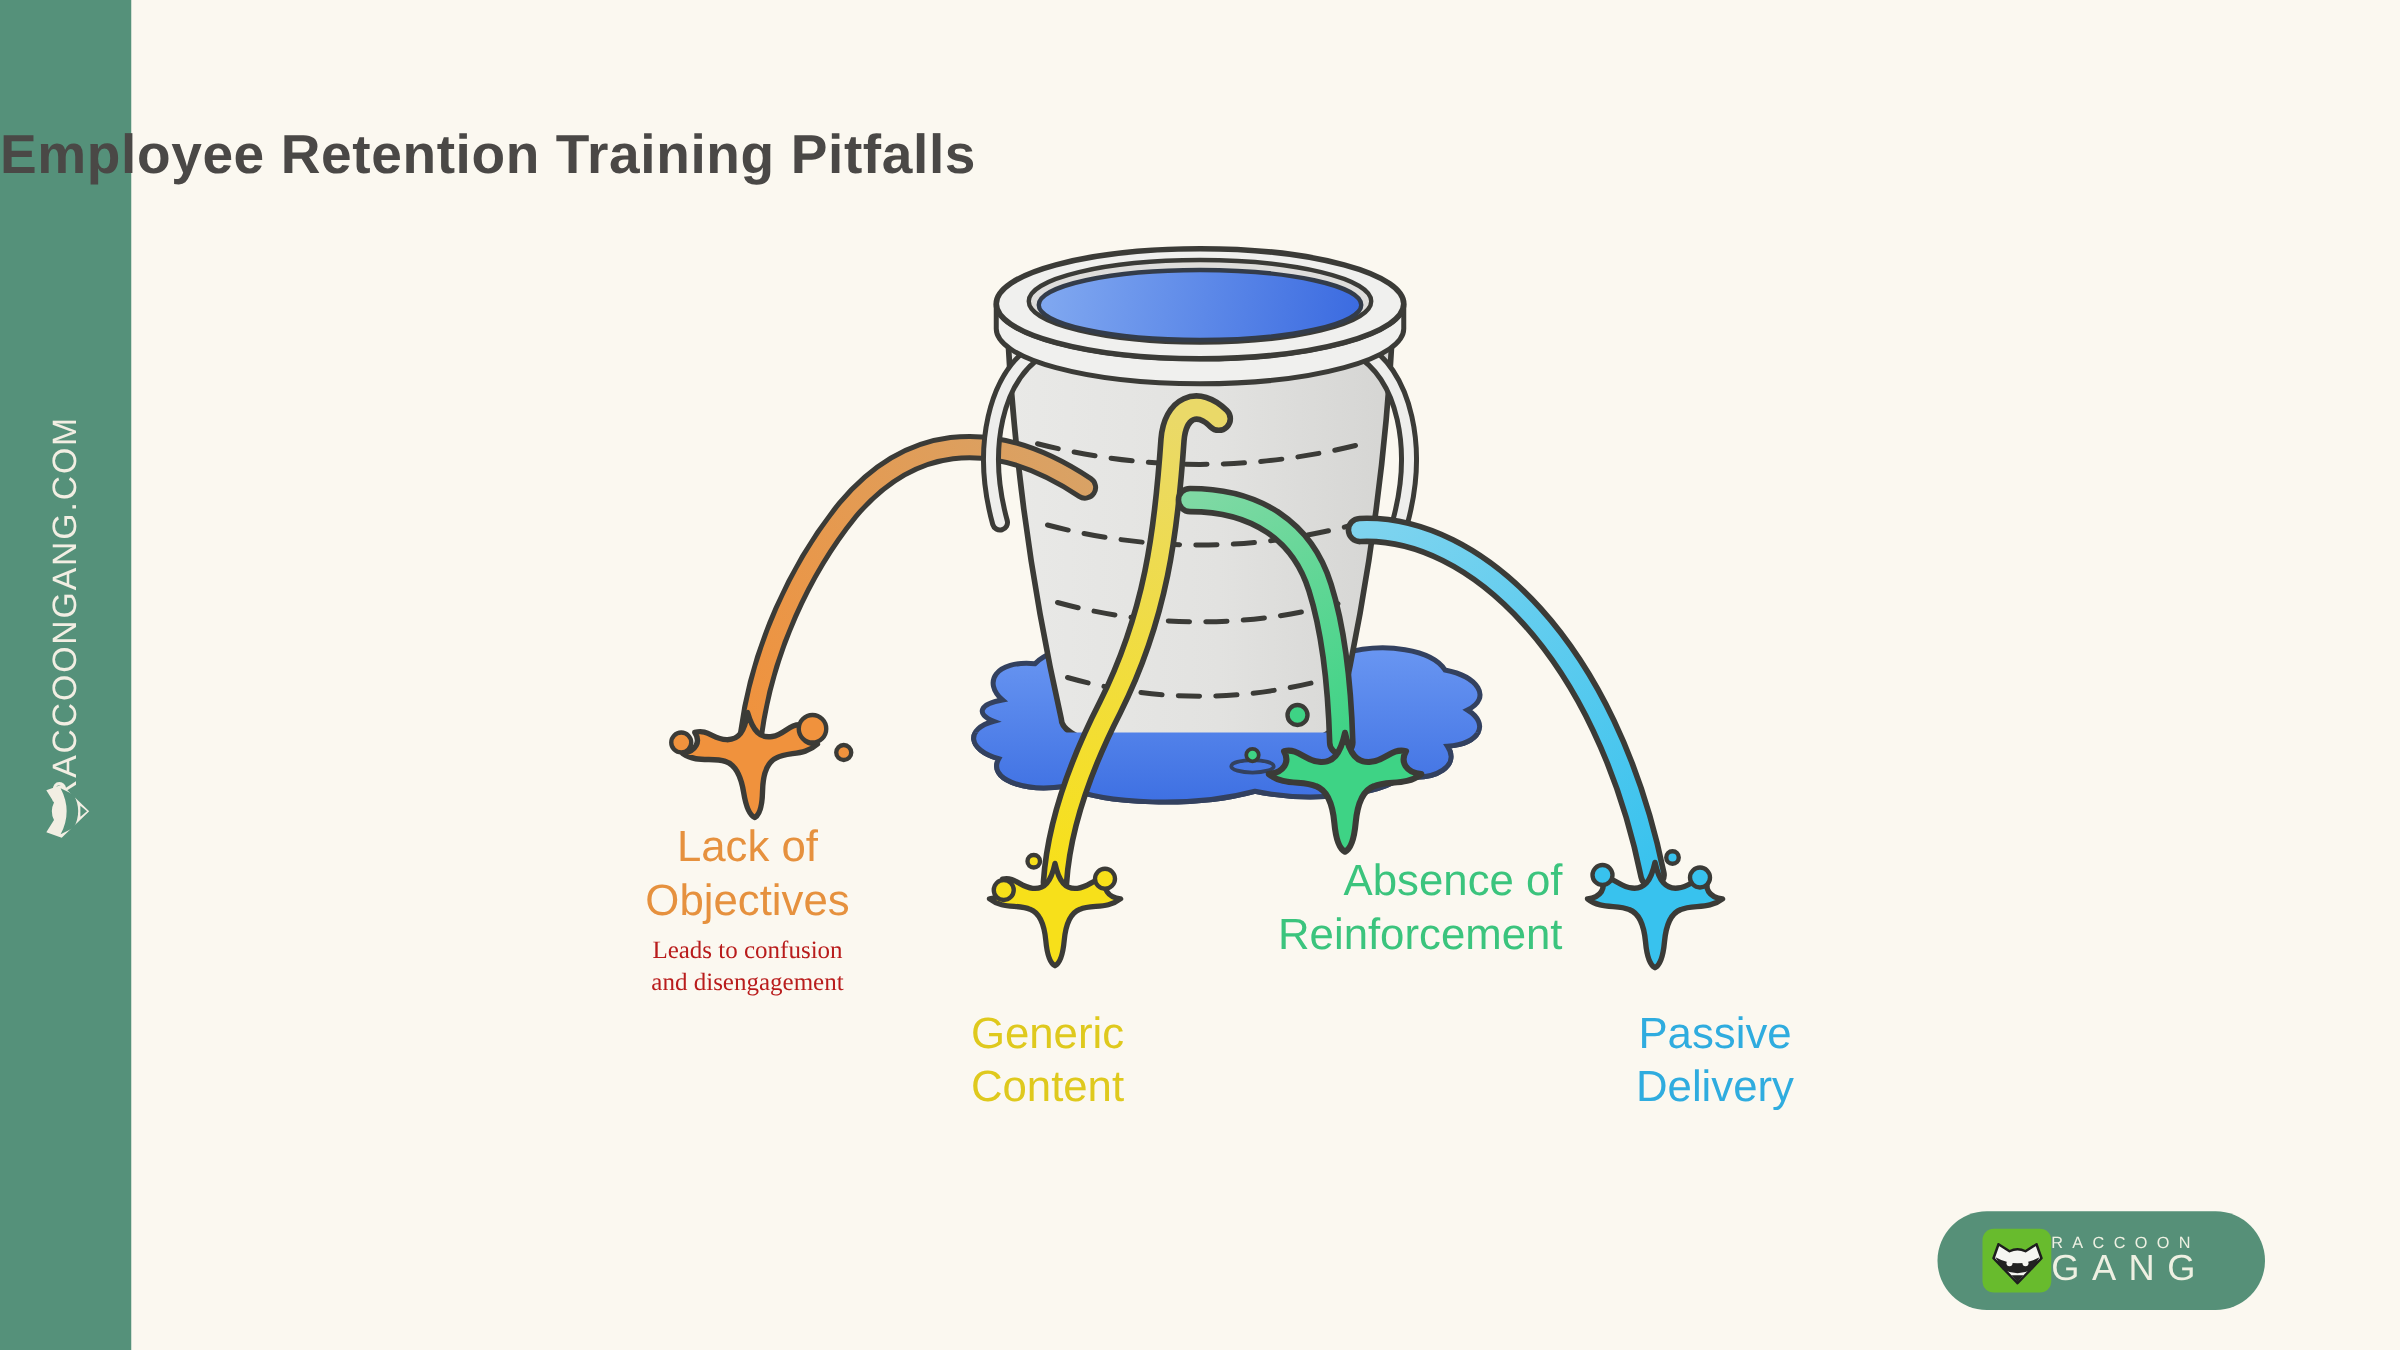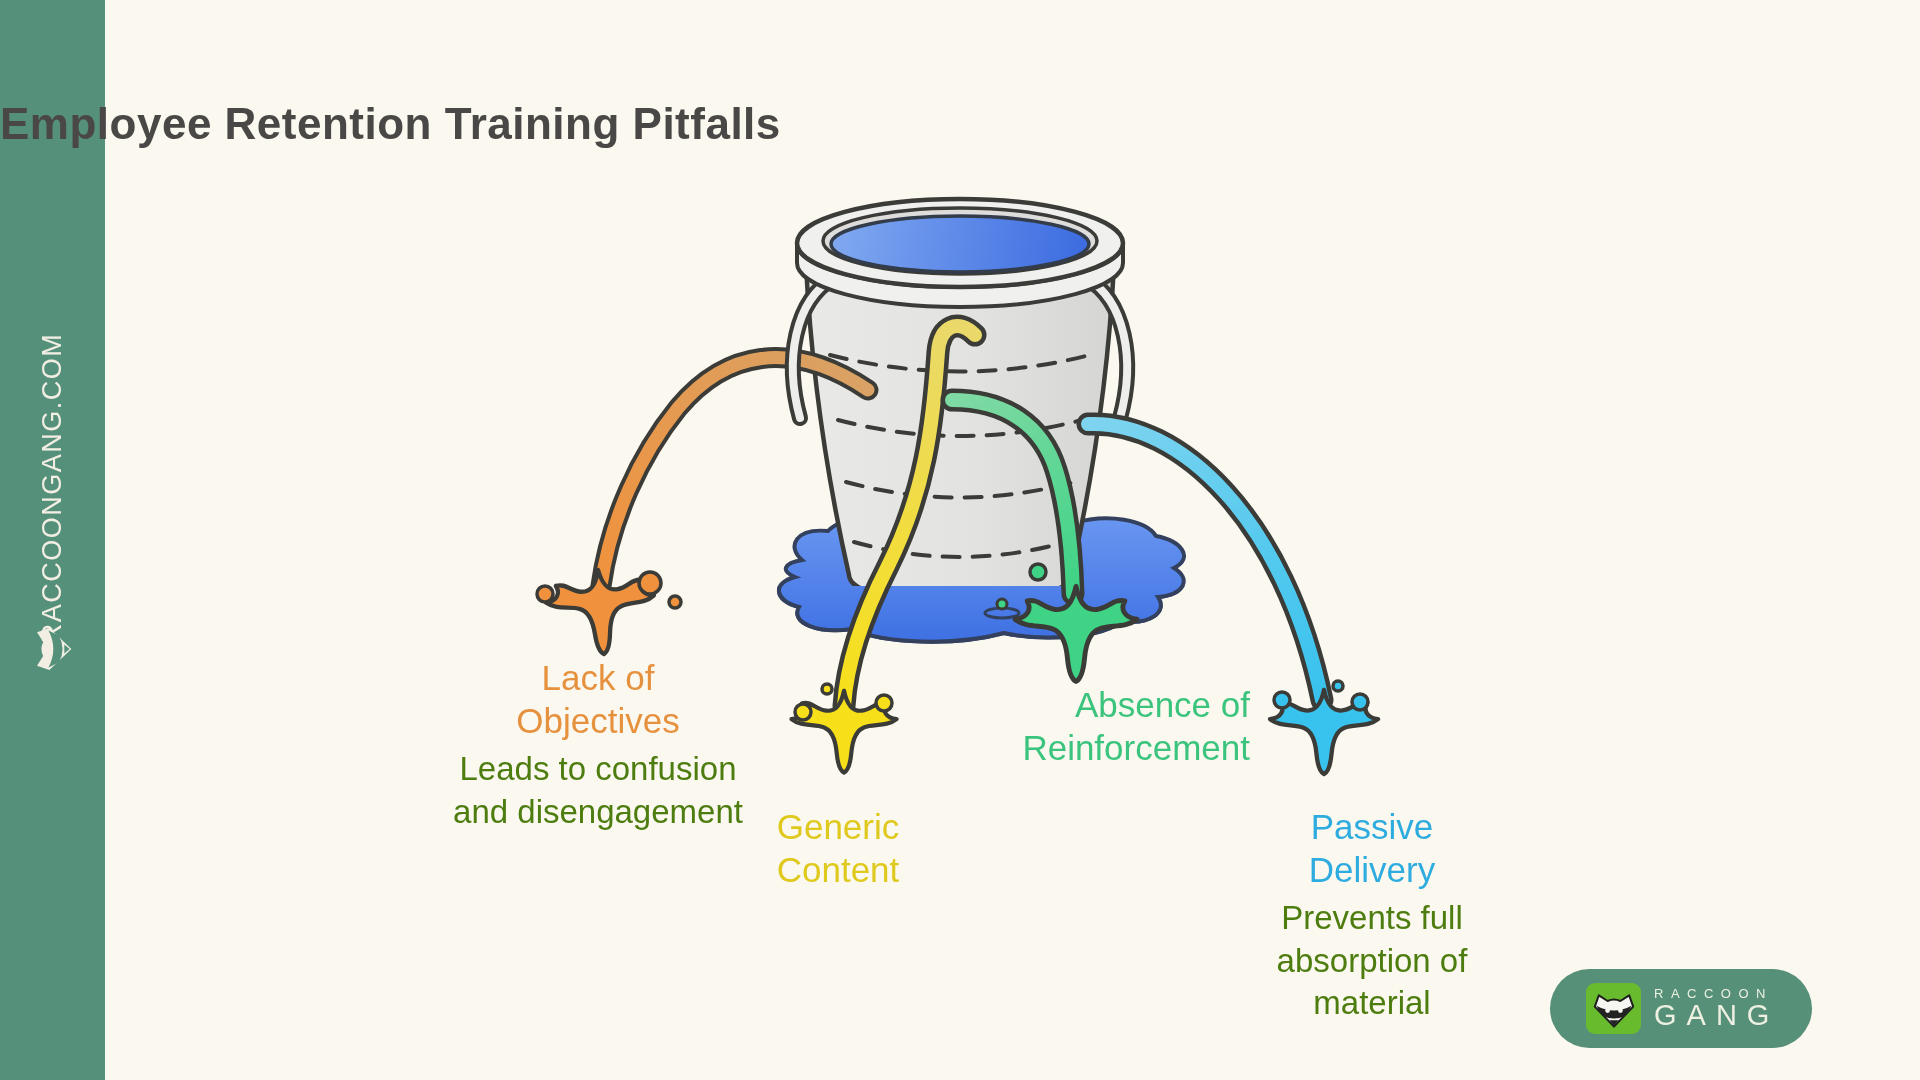--- a/index.html
+++ b/index.html
@@ -15,28 +15,28 @@
     white-space:nowrap;font-size:27px;letter-spacing:1.5px;color:#f2eee3;
   }
   .sidebar-logo{position:absolute;left:52px;top:649px;transform:translate(-50%,-50%) rotate(-90deg);width:46px;height:44px;}
   .page-title{
     position:absolute;left:0;top:70px;width:100%;text-align:left;
     font-size:44px;font-weight:bold;color:#4a4846;letter-spacing:.5px;
   }
   svg.diagram{position:absolute;left:0;top:0;}
   .pitfall{position:absolute;transform:translateX(-50%);text-align:center;width:340px;}
   .pitfall-title{font-size:35px;font-weight:500;line-height:1.22;white-space:pre-line;}
-  .pitfall-desc{margin-top:6px;font-size:33px;line-height:1.28;color:#4d7c0f;white-space:pre-line;}
+  .pitfall-desc{margin-top:6px;font-size:20px;line-height:1.28;color:#b91c1c;white-space:pre-line;font-family:Liberation Serif, serif;}
   .badge{
     position:absolute;left:1550px;top:969px;width:262px;height:79px;border-radius:40px;
     display:flex;align-items:center;
   }
   .badge-square{width:55px;height:51px;border-radius:9px;margin-left:36px;
     display:flex;align-items:center;justify-content:center;}
-  .badge-text{margin-left:13px;color:#eef0e2;}
+  .badge-text{color:#eef0e2;}
   .brand-top{font-size:13px;letter-spacing:7.5px;line-height:1;}
   .brand-bottom{font-size:29px;letter-spacing:10px;line-height:1.05;}
 </style>
 <title>Employee Retention Training Pitfalls</title></head>
 <body style="background: rgb(251, 248, 240);">
 
 <div class="sidebar" style="background: rgb(85, 145, 122);">
   <div class="sidebar-url">RACCOONGANG.COM</div>
   <svg class="sidebar-logo" viewBox="-26 -24 52 50">
     <path d="M -19 -16 L -8 -9 Q 0 -13 8 -9 L 19 -16 L 24 -2 L 0 23 L -24 -2 Z" fill="#f2eee3"></path>
@@ -184,23 +184,20 @@
   <div class="pitfall-title" style="color: rgb(223, 201, 29);">Generic
 Content</div>
 </div>
 <div class="pitfall" style="left:1080px;top:684px;text-align:right;">
   <div class="pitfall-title" style="color: rgb(59, 196, 125);">Absence of
 Reinforcement</div>
 </div>
 <div class="pitfall" style="left:1372px;top:806px;">
   <div class="pitfall-title" style="color: rgb(47, 172, 223);">Passive
 Delivery</div>
-  <div class="pitfall-desc">Prevents full
-absorption of
-material</div>
 </div>
 
 <div class="badge" style="background: rgb(86, 144, 120);">
   <div class="badge-square" style="background: rgb(104, 187, 45);">
     <svg width="42" height="40" viewBox="-26 -24 52 50">
       <path d="M -20 -17 L -9 -10 L -15 -4 Z" fill="#1e1e1e"></path>
       <path d="M 20 -17 L 9 -10 L 15 -4 Z" fill="#1e1e1e"></path>
       <path d="M -19 -16 L -8 -9 Q 0 -13 8 -9 L 19 -16 L 24 -2 L 0 23 L -24 -2 Z" fill="#f5f5f2" stroke="#1e1e1e" stroke-width="2.5" stroke-linejoin="round"></path>
       <path d="M -22 -3 Q 0 9 22 -3 L 15 9 Q 0 17 -15 9 Z" fill="#222222"></path>
       <circle cx="-8" cy="3" r="3" fill="#f5f5f2"></circle>

